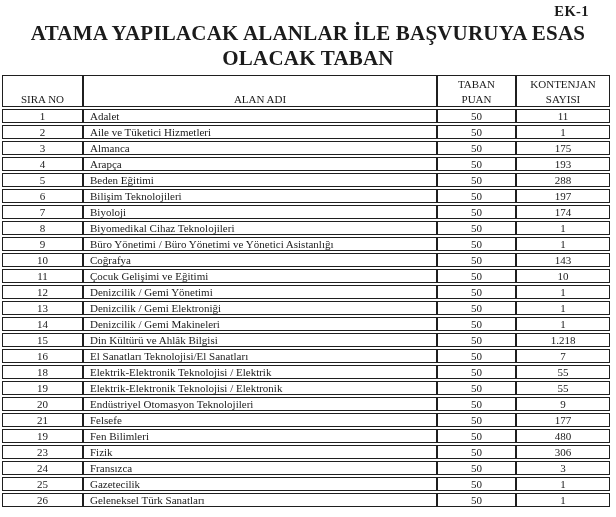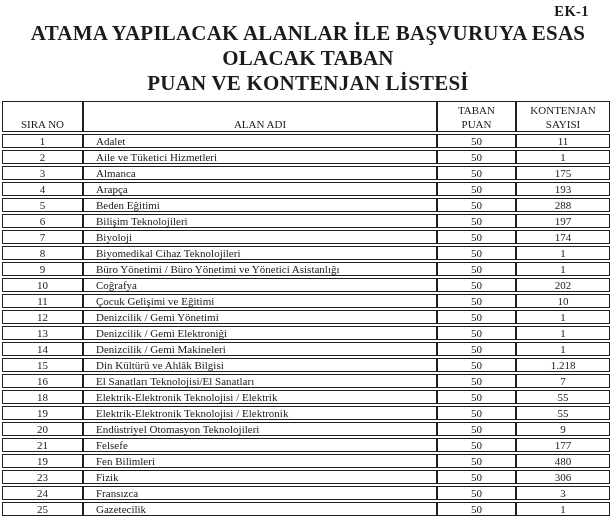--- a/index.html
+++ b/index.html
@@ -54,32 +54,31 @@
     line-height: 1.3;
     padding: 1px 2px 0 2px;
   }
   td {
     height: 13px;
     line-height: 12px;
     padding: 0 3px;
     vertical-align: middle;
   }
   td.c-no, td.c-puan, td.c-kont { text-align: center; }
-  td.c-name { text-align: left; padding-left: 12px; }
+  td.c-name { text-align: left; padding-left: 6px; }
 </style>
 </head>
 <body>
 
 <div class="page">
 
   <div class="ek-tag">EK-1</div>
 
   <div class="title">
     <div>ATAMA YAPILACAK ALANLAR İLE BAŞVURUYA ESAS OLACAK TABAN</div>
-    <div>PUAN VE KONTENJAN LİSTESİ</div>
   </div>
 
   <table class="list-table">
     <colgroup>
       <col class="c1">
         <col class="c2">
         <col class="c3">
         <col class="c4">
     </colgroup>
     <thead>
@@ -153,21 +152,21 @@
     <td class="c-no">9</td>
     <td class="c-name">Büro Yönetimi / Büro Yönetimi ve Yönetici Asistanlığı</td>
     <td class="c-puan">50</td>
     <td class="c-kont">1</td>
   </tr>
 
   <tr class="data-row">
     <td class="c-no">10</td>
     <td class="c-name">Coğrafya</td>
     <td class="c-puan">50</td>
-    <td class="c-kont">202</td>
+    <td class="c-kont">143</td>
   </tr>
 
   <tr class="data-row">
     <td class="c-no">11</td>
     <td class="c-name">Çocuk Gelişimi ve Eğitimi</td>
     <td class="c-puan">50</td>
     <td class="c-kont">10</td>
   </tr>
 
   <tr class="data-row">

